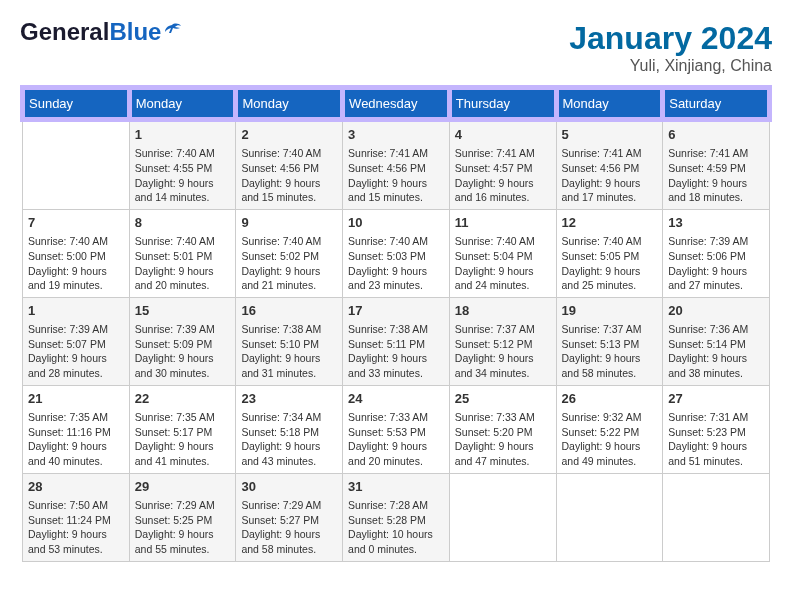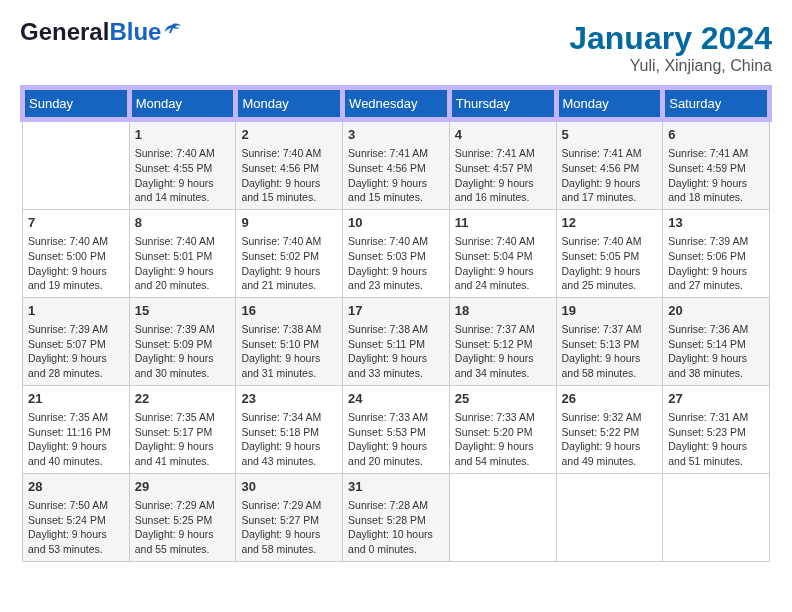--- a/index.html
+++ b/index.html
@@ -287,42 +287,42 @@
           <div class="day-info">Sunrise: 7:33 AM</div>
           <div class="day-info">Sunset: 5:53 PM</div>
           <div class="day-info">Daylight: 9 hours</div>
           <div class="day-info">and 20 minutes.</div>
         </td>
         <td>
           <span class="day-number">25</span>
           <div class="day-info">Sunrise: 7:33 AM</div>
           <div class="day-info">Sunset: 5:20 PM</div>
           <div class="day-info">Daylight: 9 hours</div>
-          <div class="day-info">and 54 minutes.</div>
+          <div class="day-info">and 47 minutes.</div>
         </td>
         <td>
           <span class="day-number">26</span>
           <div class="day-info">Sunrise: 9:32 AM</div>
           <div class="day-info">Sunset: 5:22 PM</div>
           <div class="day-info">Daylight: 9 hours</div>
           <div class="day-info">and 49 minutes.</div>
         </td>
         <td>
           <span class="day-number">27</span>
           <div class="day-info">Sunrise: 7:31 AM</div>
           <div class="day-info">Sunset: 5:23 PM</div>
           <div class="day-info">Daylight: 9 hours</div>
           <div class="day-info">and 51 minutes.</div>
         </td>
       </tr>
       <tr>
         <td>
           <span class="day-number">28</span>
           <div class="day-info">Sunrise: 7:50 AM</div>
-          <div class="day-info">Sunset: 5:24 PM</div>
+          <div class="day-info">Sunset: 11:24 PM</div>
           <div class="day-info">Daylight: 9 hours</div>
           <div class="day-info">and 53 minutes.</div>
         </td>
         <td>
           <span class="day-number">29</span>
           <div class="day-info">Sunrise: 7:29 AM</div>
           <div class="day-info">Sunset: 5:25 PM</div>
           <div class="day-info">Daylight: 9 hours</div>
           <div class="day-info">and 55 minutes.</div>
         </td>

